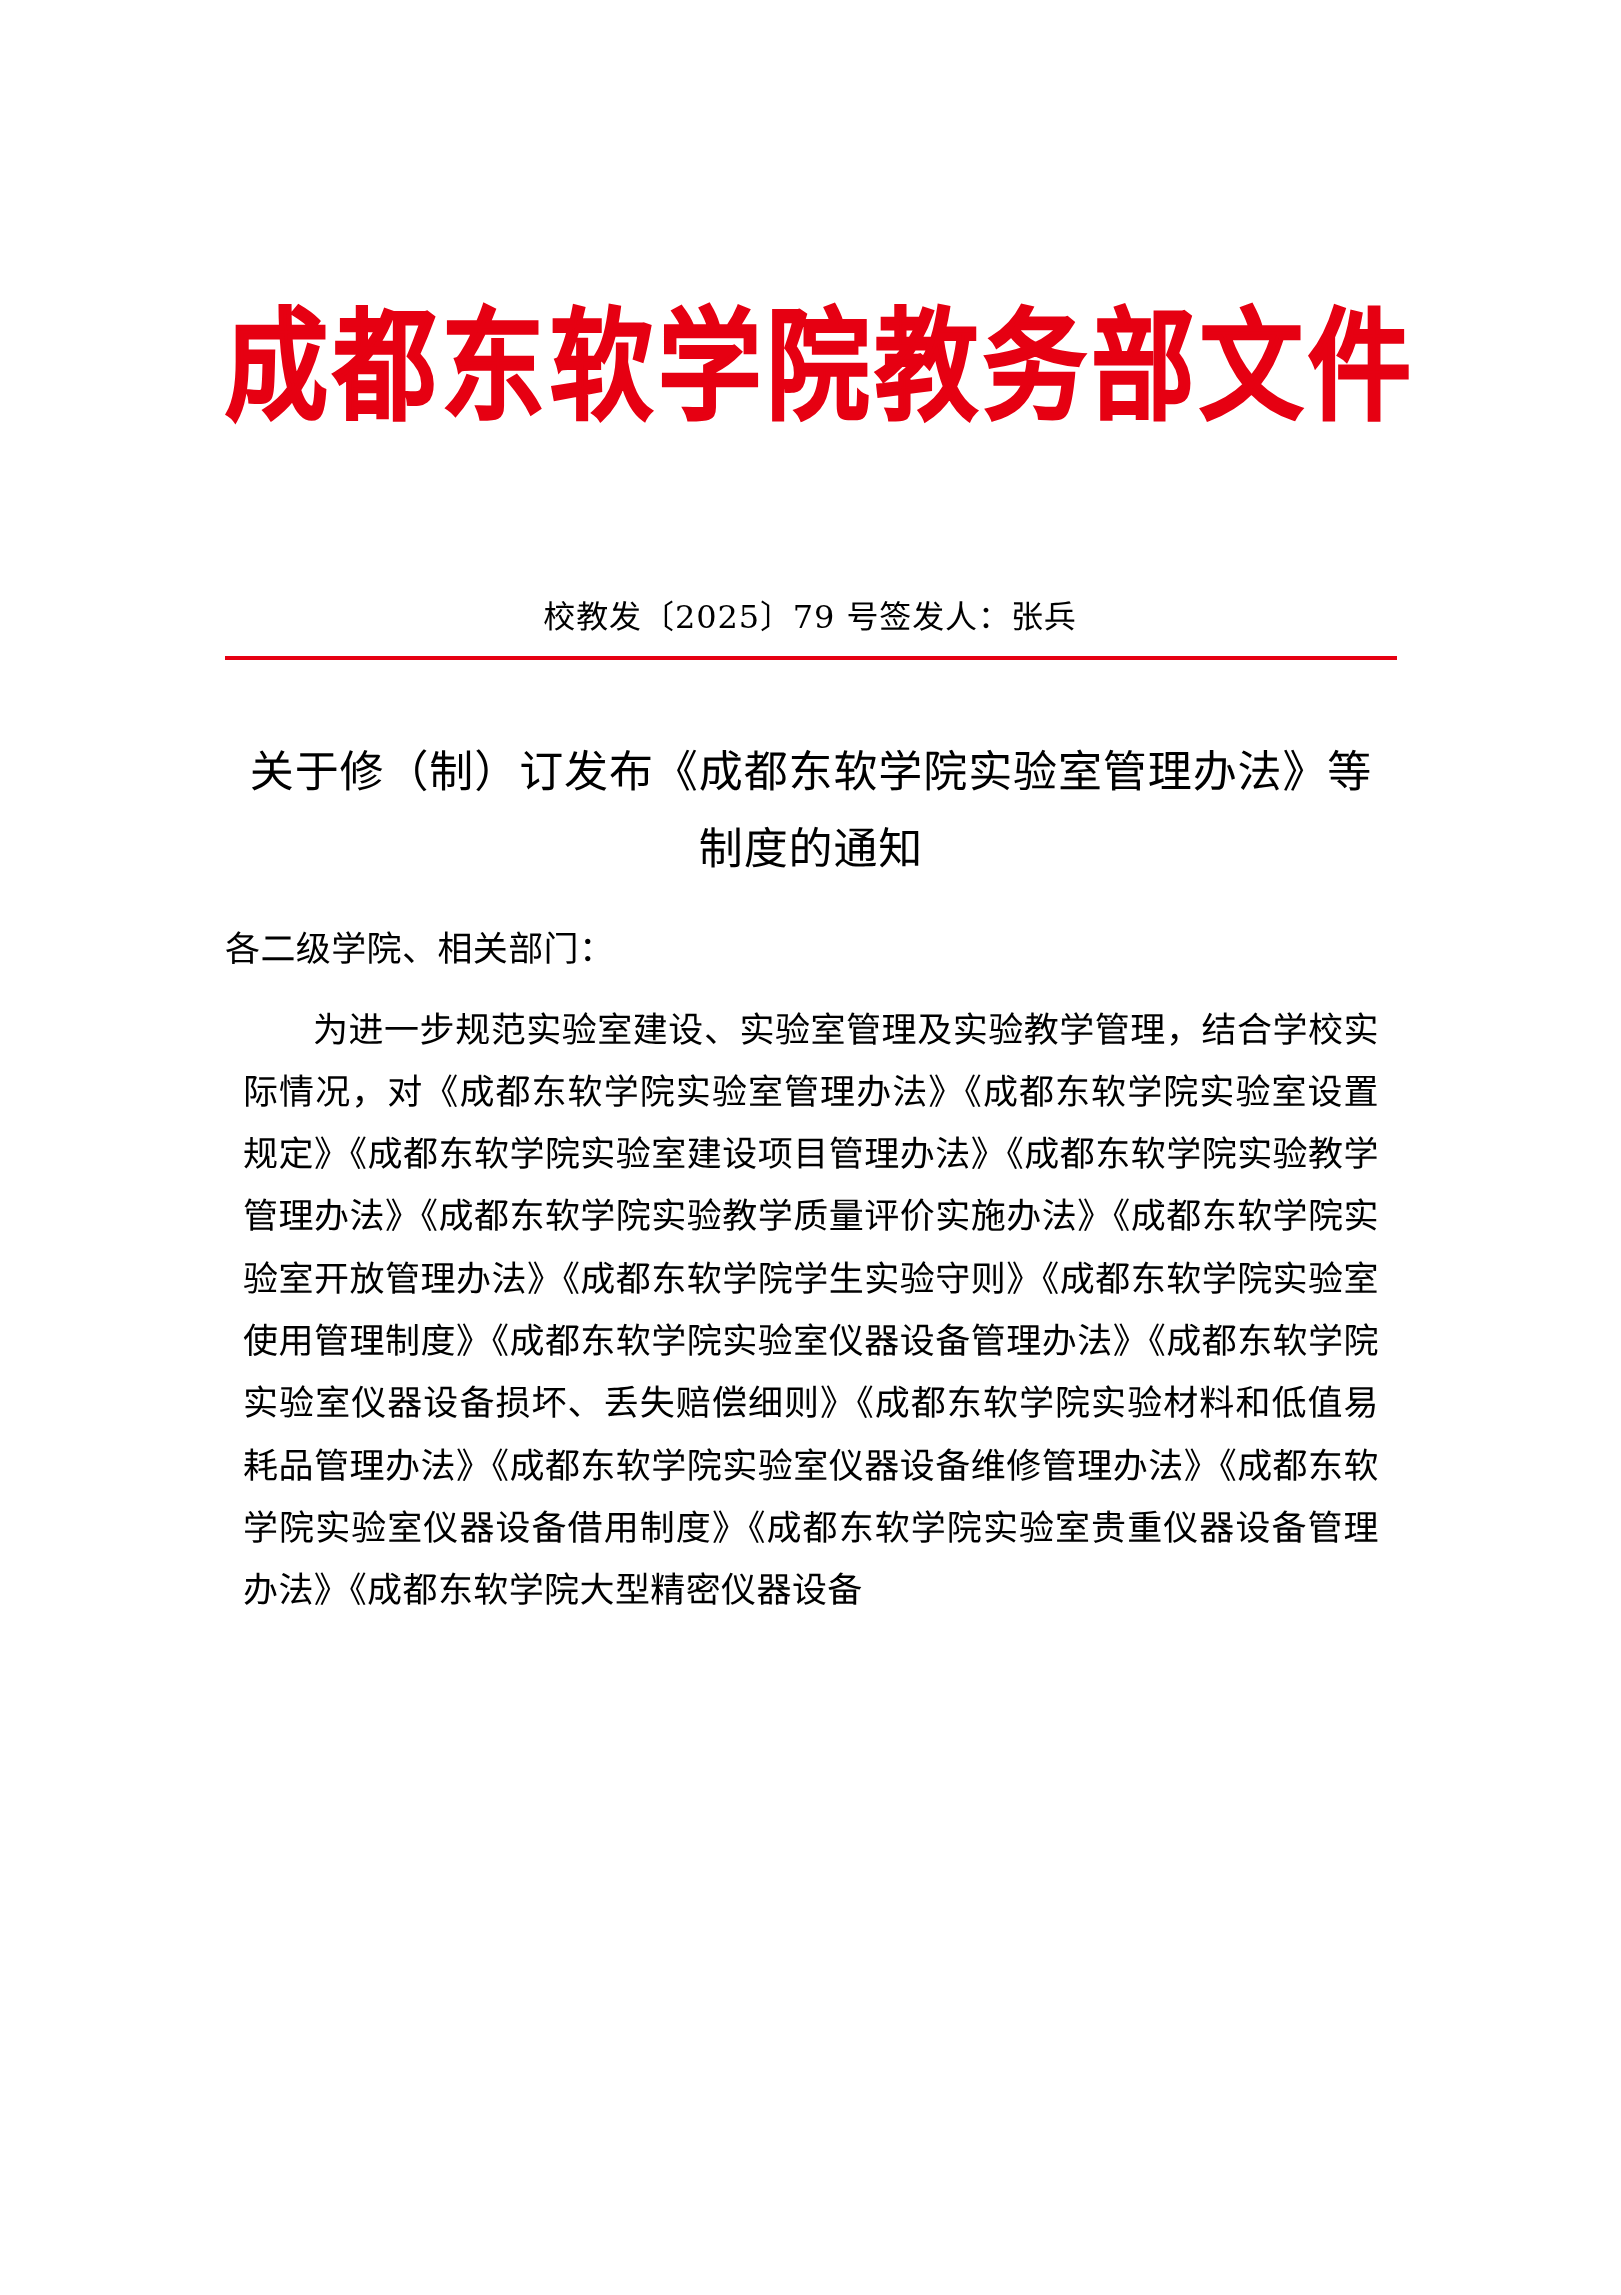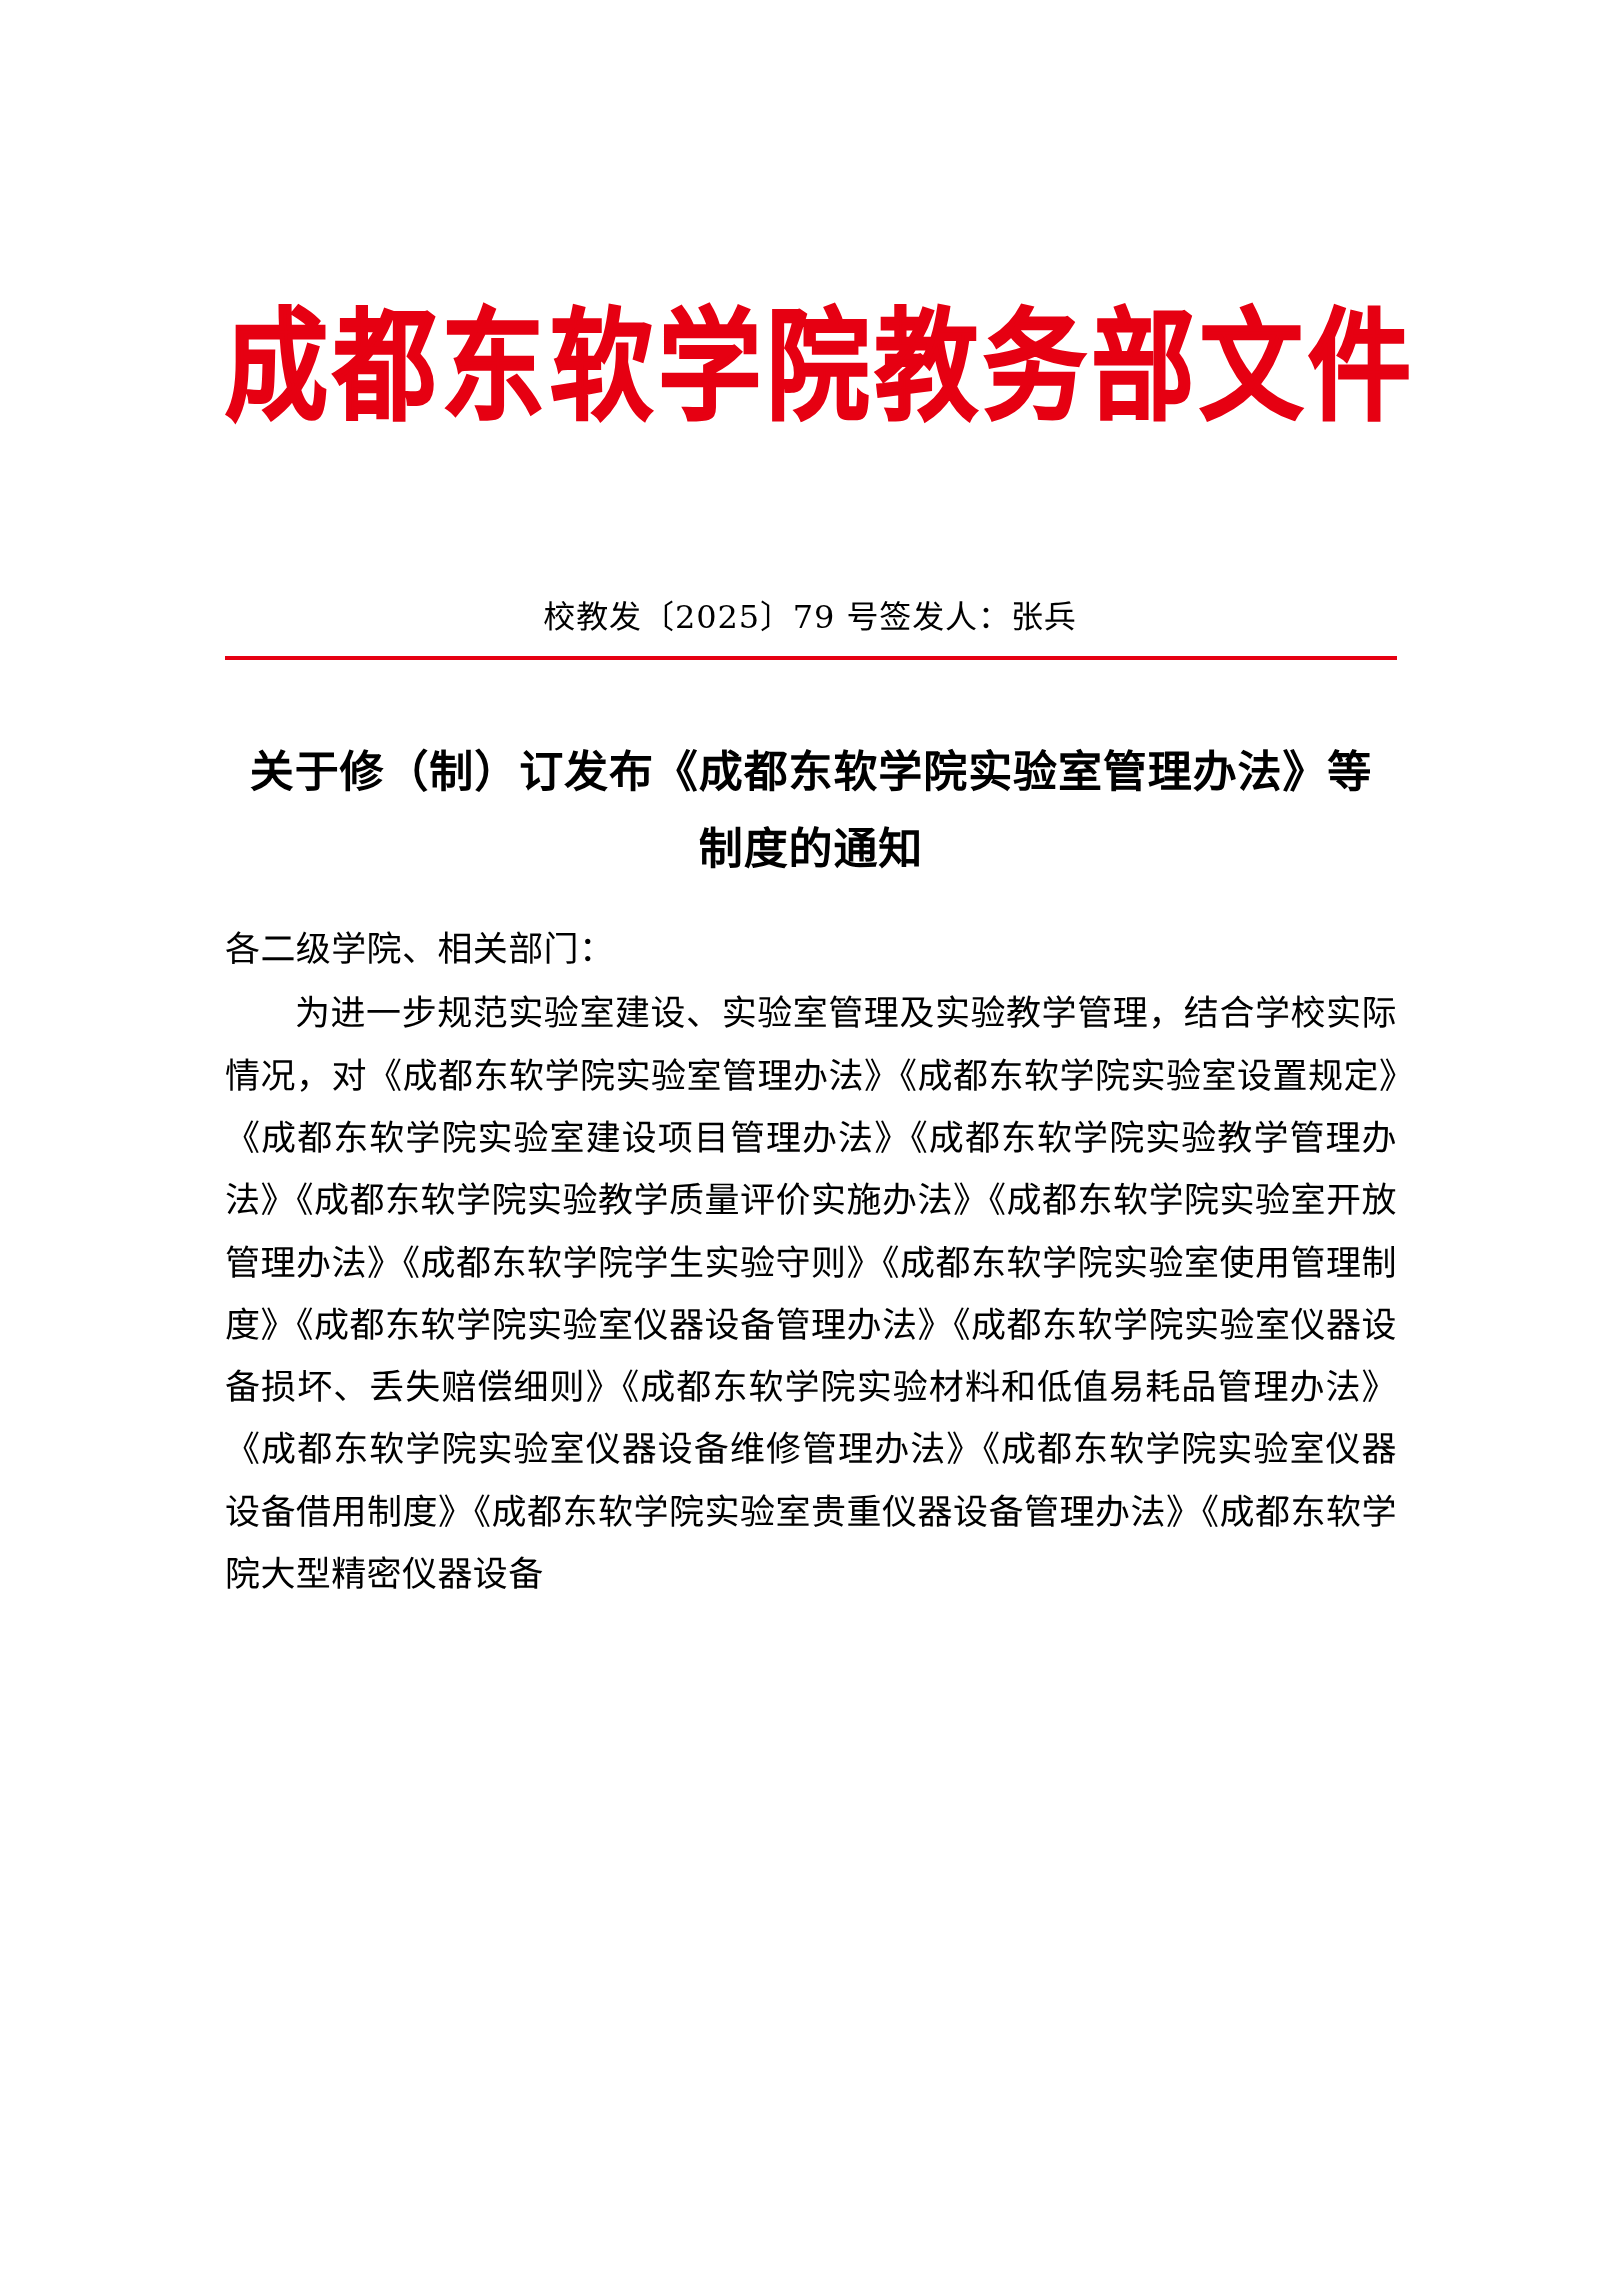--- a/index.html
+++ b/index.html
@@ -67,42 +67,42 @@
     height: 4.4px;
     background: #e60012;
     width: 100%;
   }
 
   
   .doc-title {
     margin-top: 73px;
     text-align: center;
     font-family: "DejaVu Sans", "Liberation Sans", sans-serif;
-    font-weight: 700;
+    font-weight: 400;
     font-size: 44px;
     line-height: 1.75;
     letter-spacing: 0.9px;
     padding: 0 3.5px;
   }
 
   
   .body-text {
     margin-top: 34px;
     font-size: 35px;
     line-height: 1.78;
     letter-spacing: 0.4px;
     text-align: justify;
     text-justify: inter-ideograph;
     font-family: Liberation Mono, monospace;
   }
   .salutation {
     margin: 0 0 1.8px 0;
   }
   .para {
-    margin: 0;
+    margin: 18px;
     text-indent: 2em;
   }
 </style>
 </head>
 <body>
 
 <div class="page">
 
   <div class="masthead">
     <div class="masthead-title">成都东软学院教务部文件</div>

